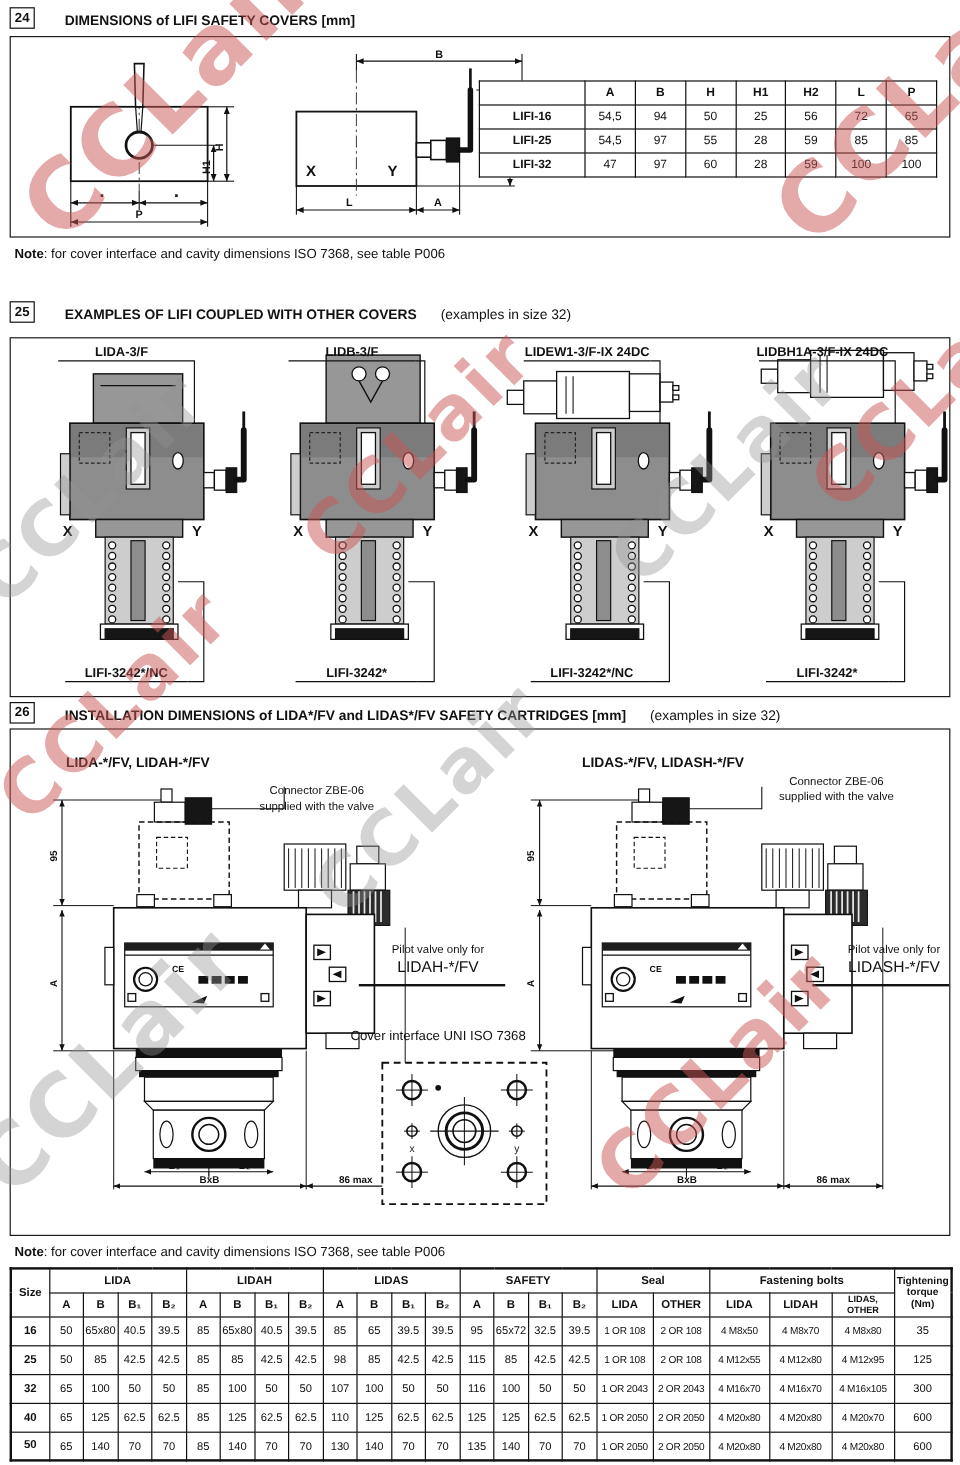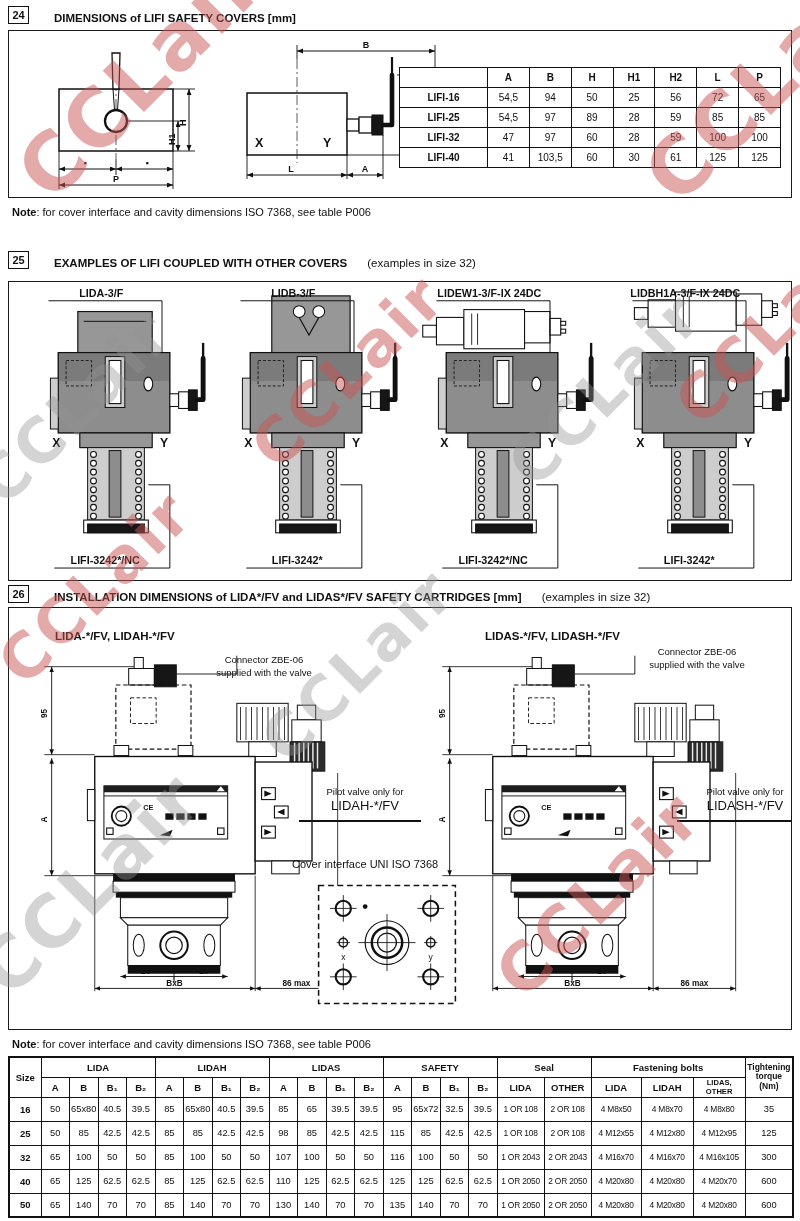--- a/index.html
+++ b/index.html
@@ -158,45 +158,35 @@
             <td>50</td>
             <td>25</td>
             <td>56</td>
             <td>72</td>
             <td>65</td>
           </tr>
           <tr>
             <td class="namecol">LIFI-25</td>
             <td>54,5</td>
             <td>97</td>
-            <td>89</td>
+            <td>55</td>
             <td>28</td>
             <td>59</td>
             <td>85</td>
             <td>85</td>
           </tr>
           <tr>
             <td class="namecol">LIFI-32</td>
             <td>47</td>
             <td>97</td>
             <td>60</td>
             <td>28</td>
             <td>59</td>
             <td>100</td>
             <td>100</td>
-          </tr>
-          <tr>
-            <td class="namecol">LIFI-40</td>
-            <td>41</td>
-            <td>103,5</td>
-            <td>60</td>
-            <td>30</td>
-            <td>61</td>
-            <td>125</td>
-            <td>125</td>
           </tr>
         </tbody>
     </table>
   </div>
   <div class="note" style="top:206px">
     <b>Note</b><span>: for cover interface and cavity dimensions ISO 7368, see table P006</span>
   </div>
 
   <div class="sec-header" style="top:251px">
     <span class="numbox">25</span>

